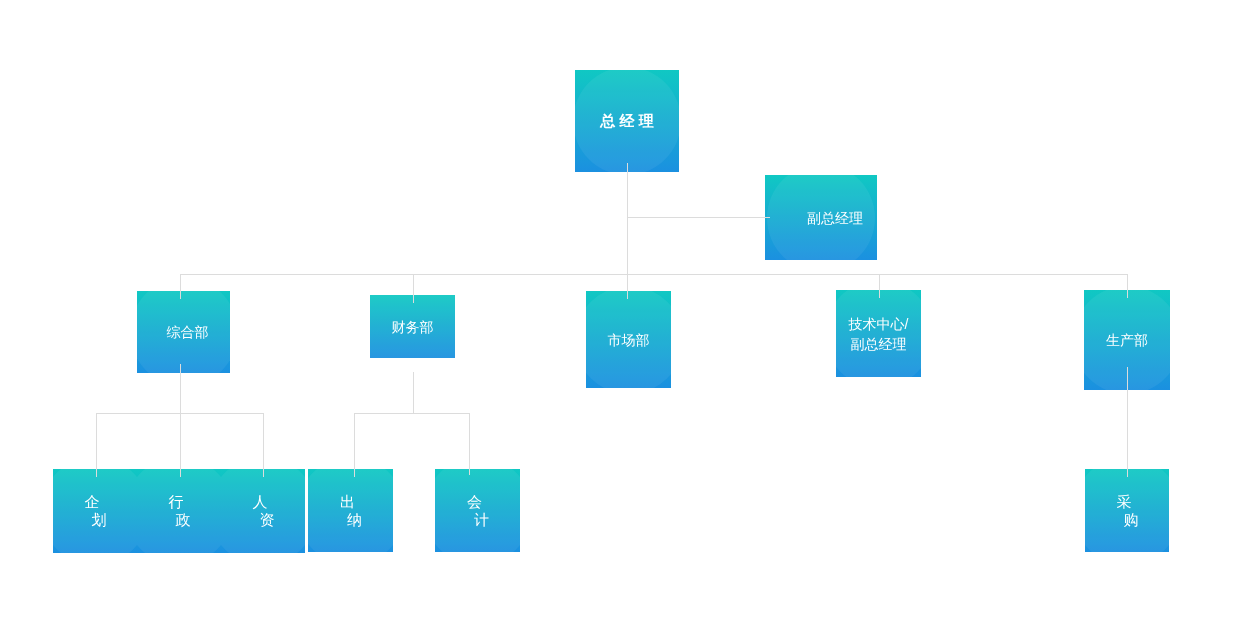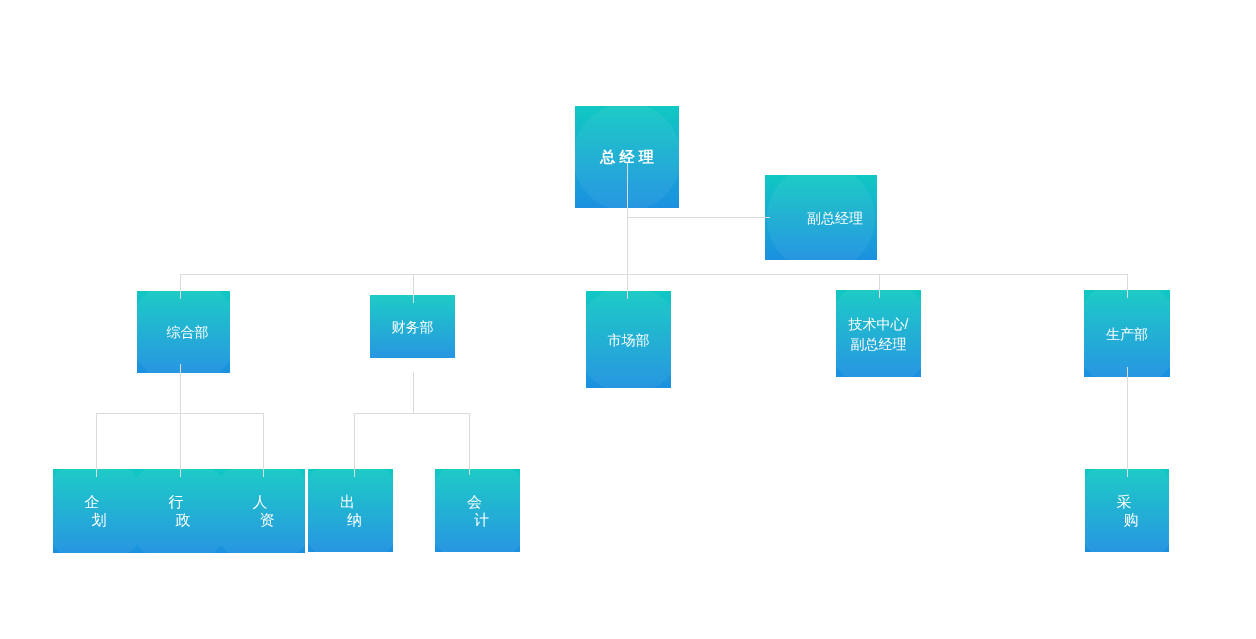--- a/index.html
+++ b/index.html
@@ -50,21 +50,20 @@
     width:108px;height:108px;
     margin-left:-54px;margin-top:-54px;
     border-radius:50%;
     background:rgba(255,255,255,0.06);
     pointer-events:none;
   }
   .box .lbl{position:relative;z-index:1;}
   .box.emphasis{
     font-weight:600;
     font-size:15px;
-    margin-top:36px;
   }
   .box.stacked{
     font-size:15px;
     line-height:18px;
   }
   .box.stacked .lbl0{transform:translateX(-3px);}
   .box.stacked .lbl1{transform:translateX(4px);}
 </style>
 </head>
 <body>
@@ -98,21 +97,21 @@
     <div class="box" style="left: 370px; top: 295px; width: 85px; height: 63px;">
       <div class="lbl lbl0">财务部</div>
     </div>
     <div class="box" style="left: 586px; top: 291px; width: 85px; height: 97px;">
       <div class="lbl lbl0">市场部</div>
     </div>
     <div class="box" style="left: 836px; top: 290px; width: 85px; height: 87px; text-align: right;">
       <div class="lbl lbl0">技术中心/</div>
       <div class="lbl lbl1">副总经理</div>
     </div>
-    <div class="box" style="left: 1084px; top: 290px; width: 86px; height: 87px;">
+    <div class="box" style="left: 1084px; top: 290px; width: 86px; height: 100px;">
       <div class="lbl lbl0">生产部</div>
     </div>
     <div class="box stacked" style="left: 53px; top: 469px; width: 84px; height: 84px;">
       <div class="lbl lbl0">企</div>
       <div class="lbl lbl1">划</div>
     </div>
     <div class="box stacked" style="left: 137px; top: 469px; width: 84px; height: 84px;">
       <div class="lbl lbl0">行</div>
       <div class="lbl lbl1">政</div>
     </div>

